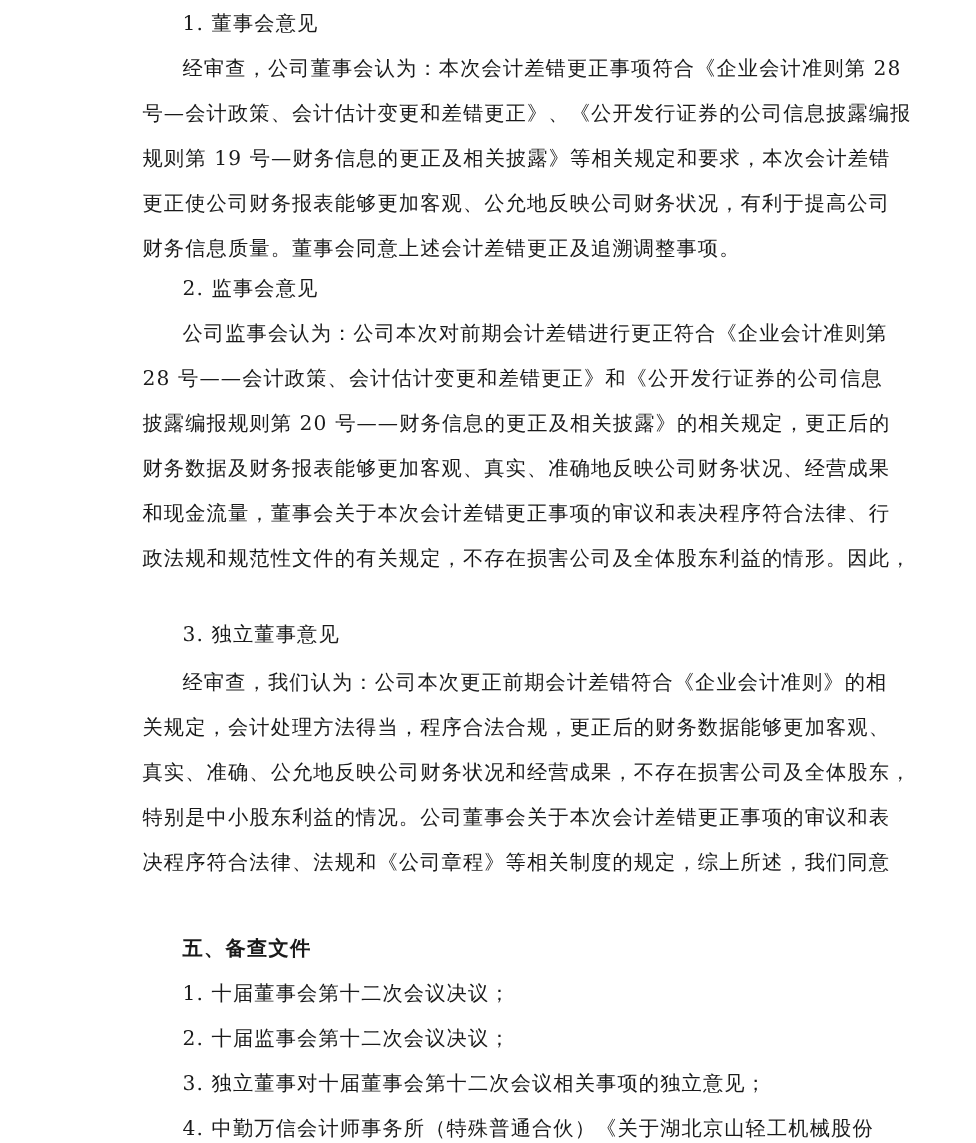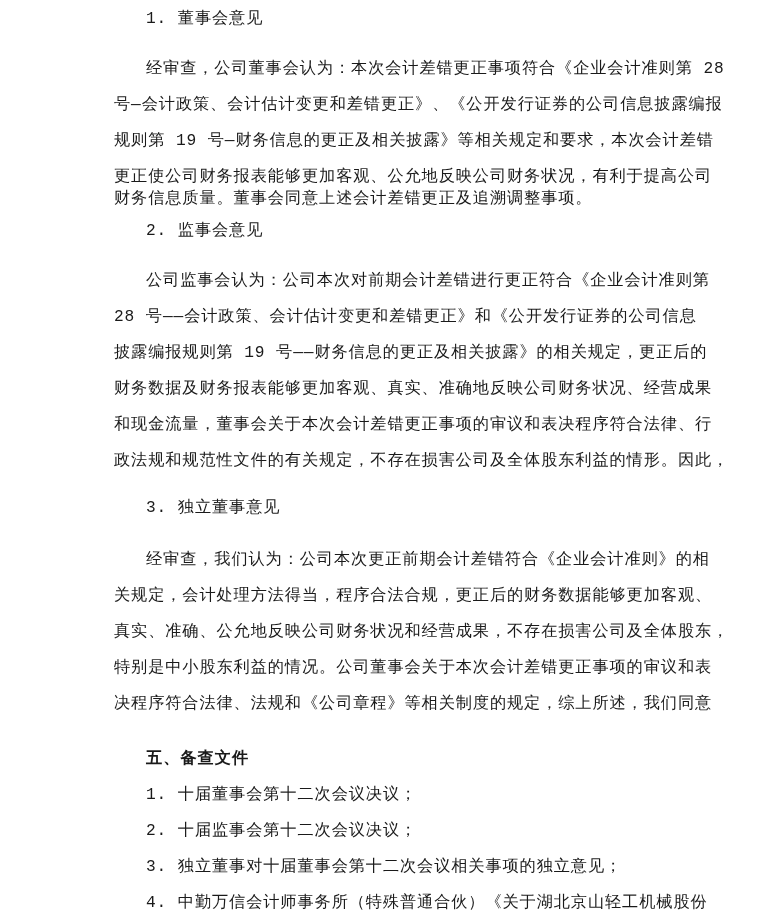--- a/index.html
+++ b/index.html
@@ -1,41 +1,41 @@
 <!DOCTYPE html>
 <html><head>
 <meta charset="utf-8">
 <style>
   html, body { margin: 0; padding: 0; background: #ffffff; }
   body { width: 781px; height: 914px; position: relative; overflow: hidden;
          font-family: "DejaVu Serif", "Liberation Serif", serif; color: #1a1a1a; }
-  .page { position: absolute; left: 0; top: 0; width: 781px; height: 690px; font-family: Liberation Mono, monospace; }
+  .page { position: absolute; left: 0; top: 0; width: 781px; height: 690px; }
   .line { position: absolute; left: 114px; width: 556px; font-size: 16.2px; line-height: 20px;
           white-space: nowrap; letter-spacing: 0.9px; }
-  .justify { text-align: justify; text-align-last: justify; margin-top: 14px; }
+  .justify { text-align: justify; text-align-last: justify; }
   .indent { left: 146px; width: 524px; }
   .heading { left: 146px; font-weight: bold; letter-spacing: 1px; }
   .sub { left: 146px; }
 </style>
 </head>
 <body>
 
 <div class="page">
 
   <div class="line sub" style="top:9px">1. 董事会意见</div>
   <div class="line indent justify" style="top:45px">经审查，公司董事会认为：本次会计差错更正事项符合《企业会计准则第 28</div>
   <div class="line justify" style="top:81px">号—会计政策、会计估计变更和差错更正》、《公开发行证券的公司信息披露编报</div>
   <div class="line justify" style="top:117px">规则第 19 号—财务信息的更正及相关披露》等相关规定和要求，本次会计差错</div>
   <div class="line justify" style="top:153px">更正使公司财务报表能够更加客观、公允地反映公司财务状况，有利于提高公司</div>
   <div class="line" style="top:189px">财务信息质量。董事会同意上述会计差错更正及追溯调整事项。</div>
 
   <div class="line sub" style="top:221px">2. 监事会意见</div>
   <div class="line indent justify" style="top:257px">公司监事会认为：公司本次对前期会计差错进行更正符合《企业会计准则第</div>
   <div class="line justify" style="top:293px">28 号——会计政策、会计估计变更和差错更正》和《公开发行证券的公司信息</div>
-  <div class="line justify" style="top:329px">披露编报规则第 19 号——财务信息的更正及相关披露》的相关规定，更正后的</div>
+  <div class="line justify" style="top:329px">披露编报规则第 20 号——财务信息的更正及相关披露》的相关规定，更正后的</div>
   <div class="line justify" style="top:365px">财务数据及财务报表能够更加客观、真实、准确地反映公司财务状况、经营成果</div>
   <div class="line justify" style="top:401px">和现金流量，董事会关于本次会计差错更正事项的审议和表决程序符合法律、行</div>
   <div class="line justify" style="top:437px">政法规和规范性文件的有关规定，不存在损害公司及全体股东利益的情形。因此，</div>
 
   <div class="line sub" style="top:498px">3. 独立董事意见</div>
   <div class="line indent justify" style="top:536px">经审查，我们认为：公司本次更正前期会计差错符合《企业会计准则》的相</div>
   <div class="line justify" style="top:572px">关规定，会计处理方法得当，程序合法合规，更正后的财务数据能够更加客观、</div>
   <div class="line justify" style="top:608px">真实、准确、公允地反映公司财务状况和经营成果，不存在损害公司及全体股东，</div>
   <div class="line justify" style="top:644px">特别是中小股东利益的情况。公司董事会关于本次会计差错更正事项的审议和表</div>
   <div class="line justify" style="top:680px">决程序符合法律、法规和《公司章程》等相关制度的规定，综上所述，我们同意</div>

